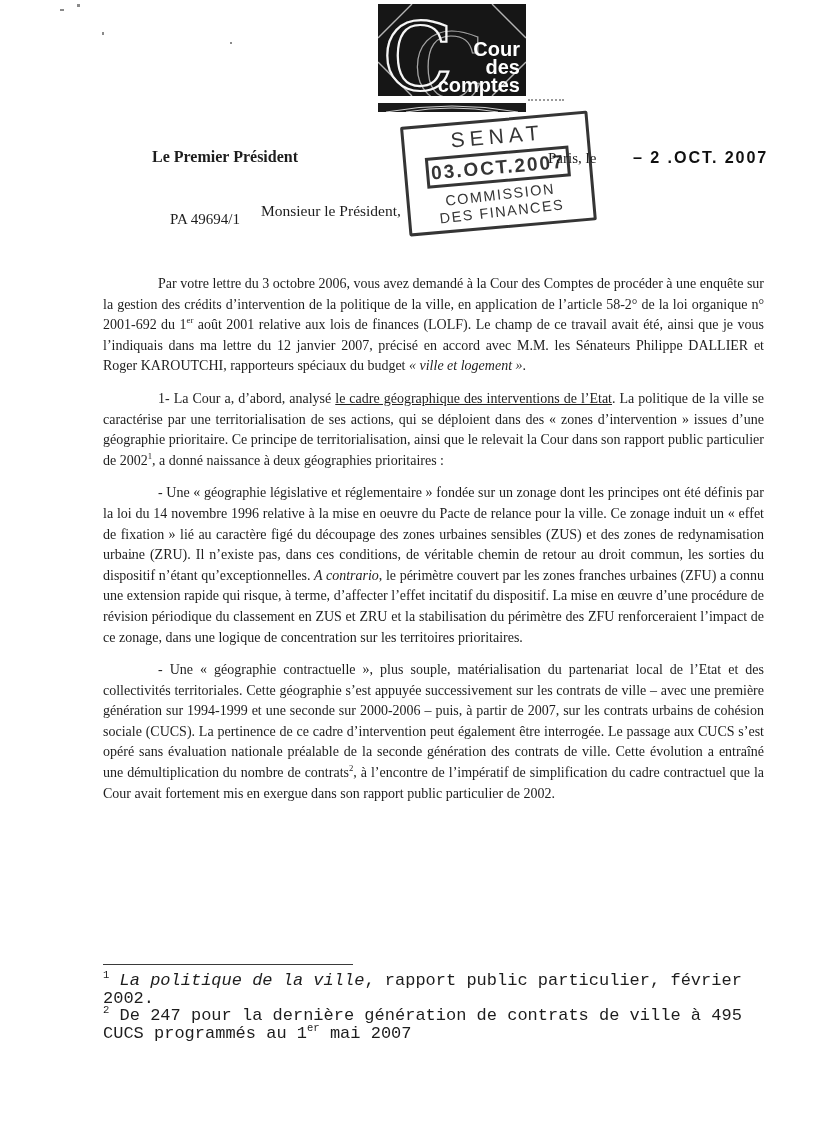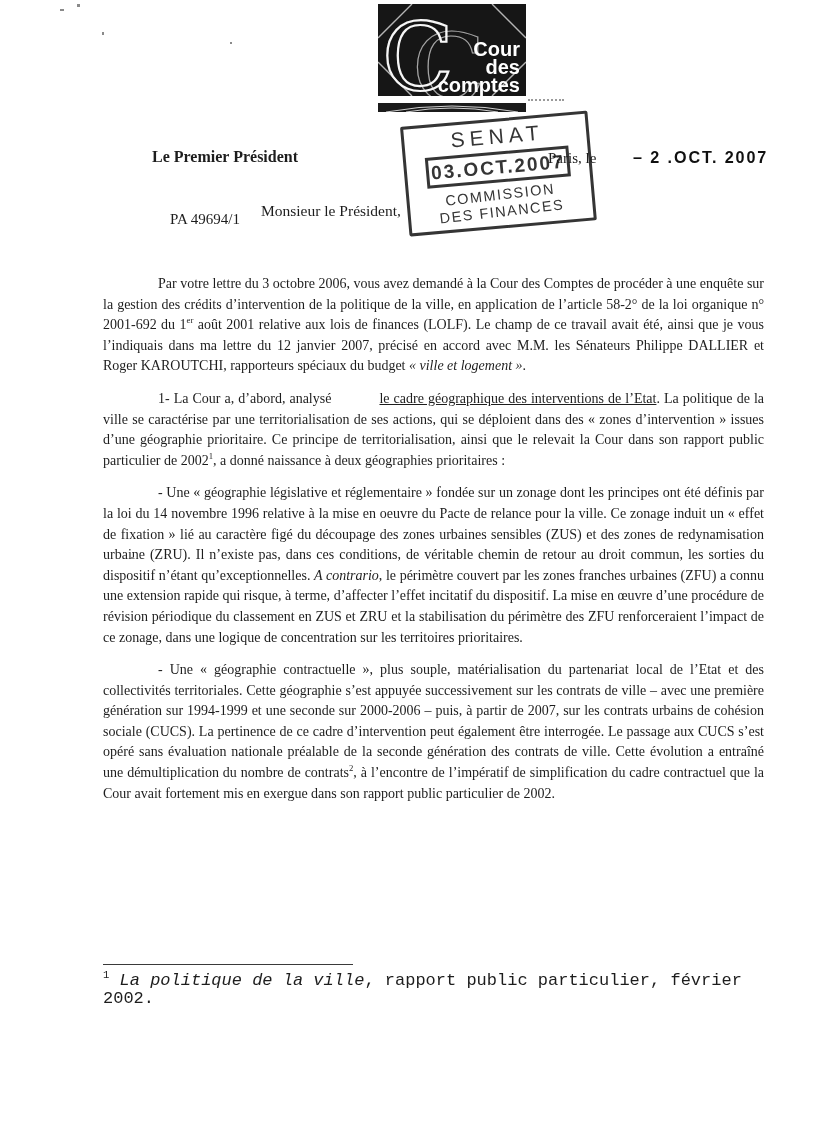--- a/index.html
+++ b/index.html
@@ -36,21 +36,21 @@
   }
   .salutation{position:absolute; left:261px; top:202px; font-size:15.5px;}
   
   .letter-body{
     position:absolute; left:103px; top:274px; width:661px;
     font-size:14px; line-height:20.6px; text-align:justify;
   }
   .letter-body p{margin:0 0 12px 0; text-indent:55px;}
   .seg-normal{}
   .seg-italic{font-style:italic;}
-  .seg-underline{text-decoration:underline;margin-left:44px;}
+  .seg-underline{text-decoration:underline;}
   .seg-sup{vertical-align:super; font-size:0.62em; line-height:0;}
   
   .footnotes{position:absolute; left:103px; top:964px; width:661px; background:#ffffff;}
   .footnote-rule{border:0; border-top:1.5px solid #3a3a3a; width:250px; margin:0 0 7px 0;}
   .footnote{font-size:17px; line-height:17.5px;font-family:Liberation Mono, monospace;}
   
   .speck{position:absolute; background:#8a8a8a;}
   .dotted-trail{position:absolute; left:528px; top:99px; width:36px; border-top:2px dotted #9a9a9a;}
 </style>
 </head>
@@ -94,20 +94,21 @@
   <div class="letter-body">
     <p><span class="seg-normal">Par votre lettre du 3 octobre 2006, vous avez demandé à la Cour des Comptes de procéder à une enquête sur la gestion des crédits d’intervention de la politique de la ville, en application de l’article 58-2° de la loi organique n° 2001-692 du 1</span><span class="seg-sup">er</span><span class="seg-normal"> août 2001 relative aux lois de finances (LOLF). Le champ de ce travail avait été, ainsi que je vous l’indiquais dans ma lettre du 12 janvier 2007, précisé en accord avec M.M. les Sénateurs Philippe DALLIER et Roger KAROUTCHI, rapporteurs spéciaux du budget </span><span class="seg-italic">« ville et logement »</span><span class="seg-normal">.</span></p>
     <p><span class="seg-normal">1- La Cour a, d’abord, analysé </span><span class="seg-underline">le cadre géographique des interventions de l’Etat</span><span class="seg-normal">. La politique de la ville se caractérise par une territorialisation de ses actions, qui se déploient dans des « zones d’intervention » issues d’une géographie prioritaire. Ce principe de territorialisation, ainsi que le relevait la Cour dans son rapport public particulier de 2002</span><span class="seg-sup">1</span><span class="seg-normal">, a donné naissance à deux géographies prioritaires :</span></p>
     <p><span class="seg-normal">- Une « géographie législative et réglementaire » fondée sur un zonage dont les principes ont été définis par la loi du 14 novembre 1996 relative à la mise en oeuvre du Pacte de relance pour la ville.  Ce zonage induit un « effet de fixation » lié au caractère figé du découpage des zones urbaines sensibles (ZUS) et des zones de redynamisation urbaine (ZRU). Il n’existe pas, dans ces conditions, de véritable chemin de retour au droit commun, les sorties du dispositif n’étant qu’exceptionnelles. </span><span class="seg-italic">A contrario</span><span class="seg-normal">, le périmètre couvert par les zones franches urbaines (ZFU) a connu une extension rapide qui risque, à terme, d’affecter l’effet incitatif du dispositif. La mise en œuvre d’une procédure de révision périodique du classement en ZUS et ZRU et la stabilisation du périmètre des ZFU renforceraient l’impact de ce zonage, dans une logique de concentration sur les territoires prioritaires.</span></p>
     <p><span class="seg-normal">- Une « géographie contractuelle », plus souple, matérialisation du partenariat local de l’Etat et des collectivités territoriales. Cette géographie s’est appuyée successivement sur les contrats de ville – avec une première génération sur 1994-1999 et une seconde sur 2000-2006 – puis, à partir de 2007, sur les contrats urbains de cohésion sociale (CUCS). La pertinence de ce cadre d’intervention peut également être interrogée. Le passage aux CUCS s’est opéré sans évaluation nationale préalable de la seconde génération des contrats de ville. Cette évolution a entraîné une démultiplication du nombre de contrats</span><span class="seg-sup">2</span><span class="seg-normal">, à l’encontre de l’impératif de simplification du cadre contractuel que la Cour avait fortement mis en exergue dans son rapport public particulier de 2002.</span></p>
   </div>
 
   <div class="footnotes">
     <hr class="footnote-rule">
     <div class="footnote"><span class="seg-sup">1</span><span class="seg-italic"> La politique de la ville</span><span class="seg-normal">, rapport public particulier, février 2002.</span></div>
+    <div class="footnote"><span class="seg-sup">2</span><span class="seg-normal"> De 247 pour la dernière génération de contrats de ville à 495 CUCS programmés au 1</span><span class="seg-sup">er</span><span class="seg-normal"> mai 2007</span></div>
   </div>
 
   <div class="speck" style="left:60px;top:9px;width:4px;height:2px;"></div>
   <div class="speck" style="left:77px;top:4px;width:3px;height:3px;"></div>
   <div class="speck" style="left:102px;top:32px;width:2px;height:3px;"></div>
   <div class="speck" style="left:230px;top:42px;width:2px;height:2px;"></div>
   <div class="speck" style="left:131px;top:557px;width:3px;height:2px;"></div>
 </div>
 
 </body></html>

